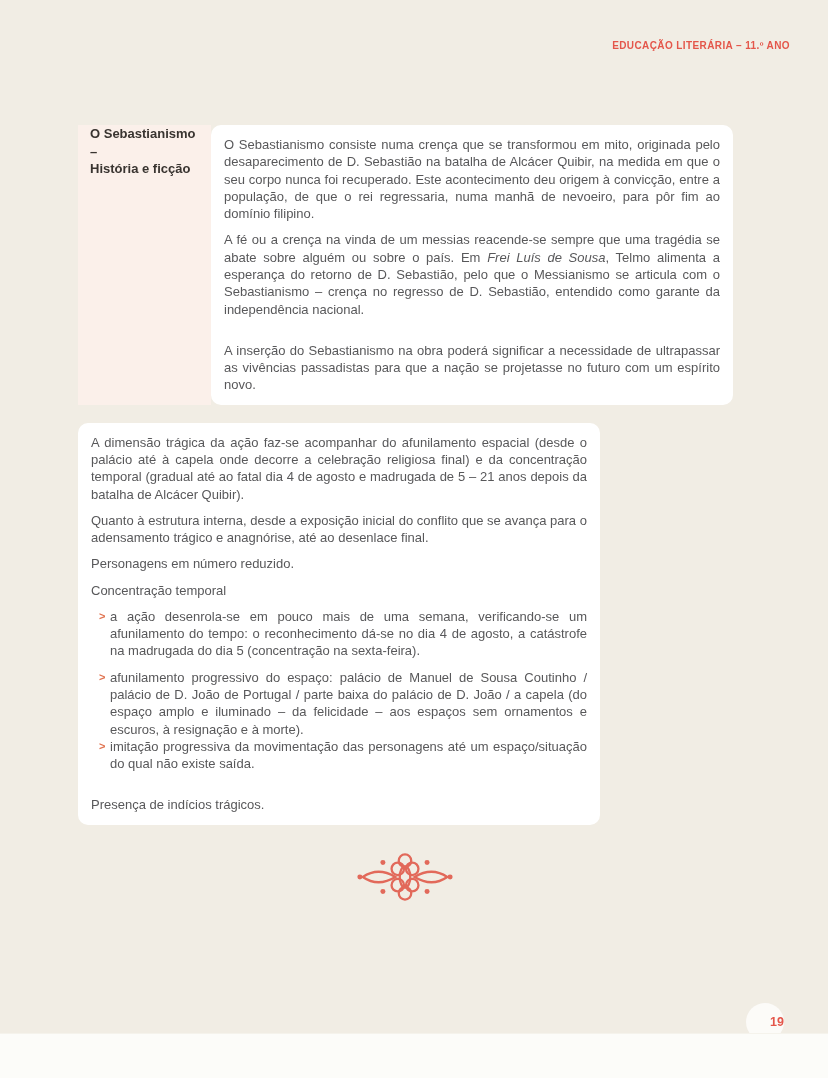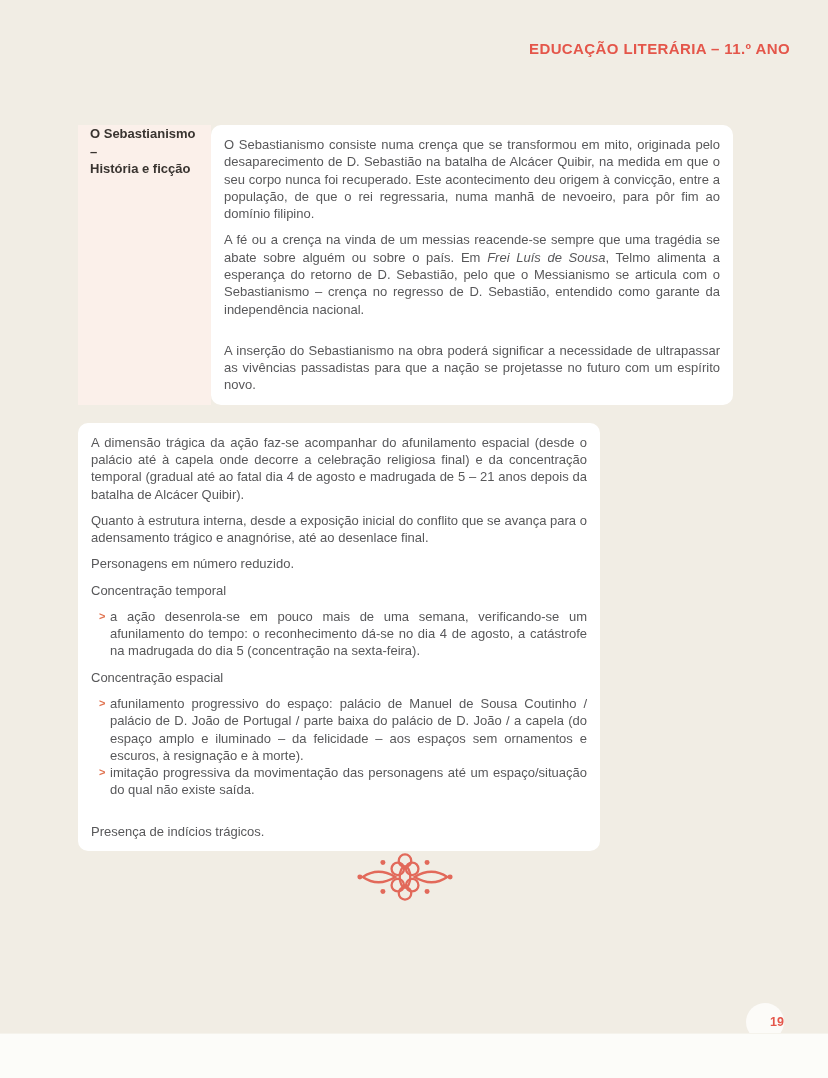--- a/index.html
+++ b/index.html
@@ -10,21 +10,21 @@
     position: relative;
     overflow: hidden;
   }
   .page { position: absolute; inset: 0; }
 
   .header {
     position: absolute;
     top: 40px; right: 38px;
     color: #e4564a;
     font-weight: bold;
-    font-size: 15px;
+    font-size: 10px;
     letter-spacing: 0.4px;
   }
 
   .sections {
     position: absolute;
     top: 125px; left: 78px;
     width: 655px;
   }
   .row { display: flex; margin-bottom: 18px; }
   .label-col {
@@ -138,21 +138,20 @@
         <p>Personagens em número reduzido.</p>
 
         <p class="list-heading">Concentração temporal</p>
         <div class="bullet-list">
           <div class="bullet-item">
             <span class="bullet-char">&gt;</span>
             <span>a ação desenrola-se em pouco mais de uma semana, verificando-se um afunilamento do tempo: o reconhecimento dá-se no dia 4 de agosto, a catástrofe na madrugada do dia 5 (concentração na sexta-feira).</span>
           </div>
         </div>
 
-        <p class="list-heading">Concentração espacial</p>
         <div class="bullet-list">
           <div class="bullet-item">
             <span class="bullet-char">&gt;</span>
             <span>afunilamento progressivo do espaço: palácio de Manuel de Sousa Coutinho / palácio de D. João de Portugal / parte baixa do palácio de D. João / a capela (do espaço amplo e iluminado – da felicidade – aos espaços sem ornamentos e escuros, à resignação e à morte).</span>
           </div>
           <div class="bullet-item">
             <span class="bullet-char">&gt;</span>
             <span>imitação progressiva da movimentação das personagens até um espaço/situação do qual não existe saída.</span>
           </div>
         </div>

